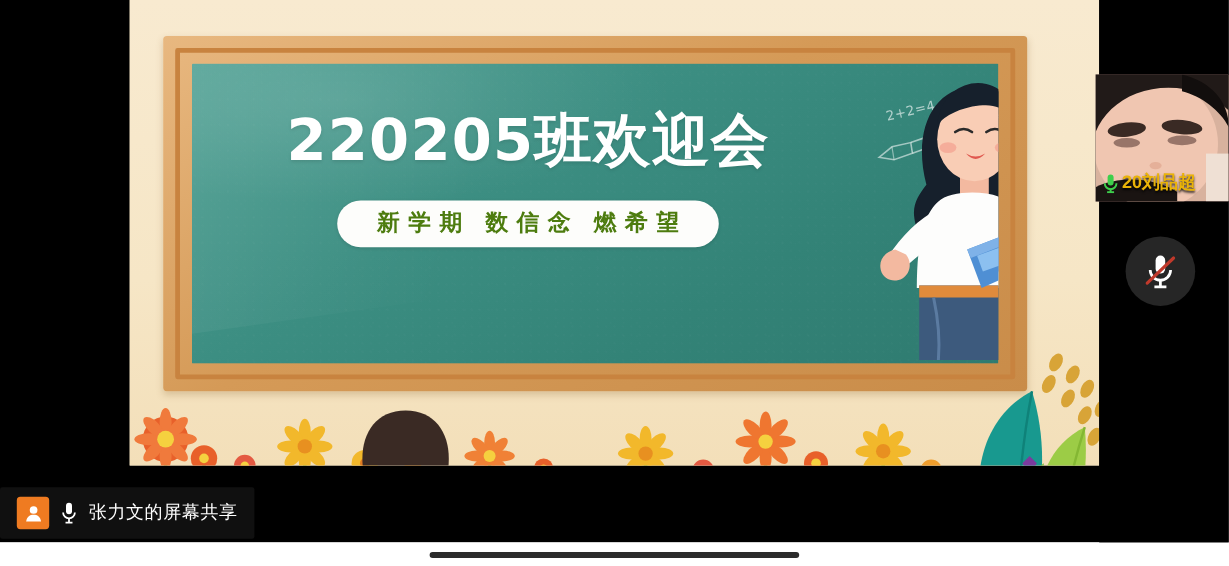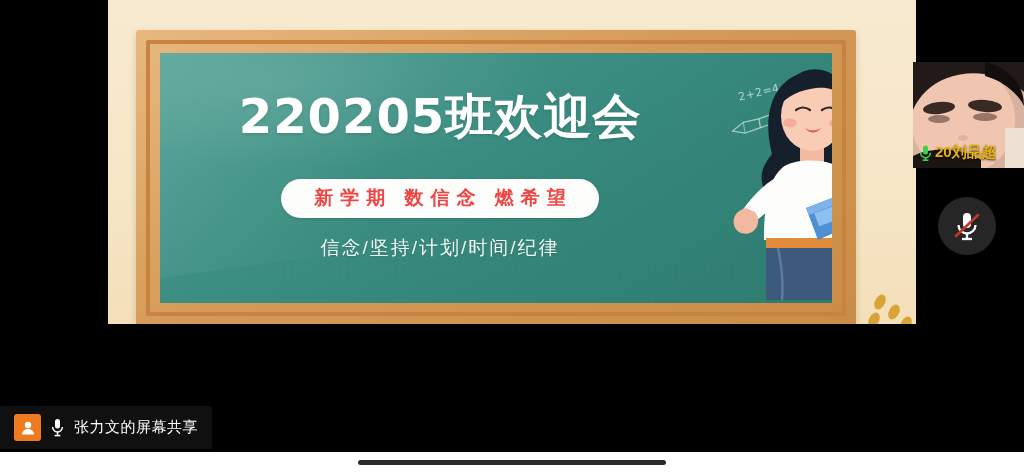--- a/index.html
+++ b/index.html
@@ -18,21 +18,21 @@
   
   .meeting-backdrop {
     position: absolute; left: 0; top: 0;
     width: 1024px; height: 452px;
     background: #000000;
   }
 
   
   .shared-stage {
     position: absolute; left: 108px; top: 0;
-    width: 808px; height: 324px;
+    width: 808px; height: 388px;
     overflow: hidden;
     background: #f7e8c8;
   }
   .wall {
     position: absolute; inset: 0;
     background: linear-gradient(180deg, #f8ead0 0%, #f6e6c6 60%, #f3dfb9 100%);
   }
 
   
   .board-frame {
@@ -99,25 +99,25 @@
     margin-top: 32px;
     font-family: "DejaVu Sans", sans-serif;
     font-size: 48px;
     font-weight: 700;
     color: #ffffff;
     letter-spacing: 1px;
     text-shadow: 0 2px 3px rgba(0,0,0,.10);
   }
   .slide-pill {
     display: inline-block;
-    margin-top: 30px;
+    margin-top: 18px;
     padding: 6px 26px 7px;
     border-radius: 999px;
     background: #fdfdfb;
-    color: #ef4444;
+    color: #4d7c0f;
     font-size: 19px;
     font-weight: 600;
     letter-spacing: 7px;
     text-indent: 7px;
     box-shadow: 0 1px 3px rgba(0,0,0,.13);
     text-align: right;
   }
   .slide-tagline {
     margin-top: 17px;
     font-size: 19px;
@@ -240,21 +240,20 @@
         <div class="chalk chalk-eq2">A+B=C</div>
         <svg class="chalk-doodle" viewBox="0 0 44 22">
           <path d="M2 13 L14 6 L30 5 L30 14 L14 17 Z" fill="none" stroke="rgba(255,255,255,.55)" stroke-width="1.3"></path>
           <path d="M30 5 L41 3 L41 12 L30 14" fill="none" stroke="rgba(255,255,255,.55)" stroke-width="1.3"></path>
           <path d="M14 6 L14 17" fill="none" stroke="rgba(255,255,255,.45)" stroke-width="1"></path>
         </svg>
 
         <div class="board-text">
           <div class="slide-title">220205班欢迎会</div>
           <div class="slide-pill">新学期 数信念 燃希望</div>
-          <div class="slide-tagline">信念/坚持/计划/时间/纪律</div>
         </div>
 
         <svg class="teacher" viewBox="0 0 220 300">
 
           <path d="M72 96 C60 50 78 16 110 14 C144 12 163 42 158 84 C154 118 162 150 168 178 C150 186 138 172 136 152 C134 176 120 188 104 184 C90 180 82 166 84 146 C72 150 64 138 62 124 C60 112 66 104 72 96Z" fill="#16202c"></path>
 
           <path d="M100 78 h24 v34 h-24z" fill="#f3b9a0"></path>
 
           <path d="M82 110 C92 100 128 100 140 110 C154 122 158 150 158 182 L64 182 C64 150 68 122 82 110Z" fill="#fdfdfc"></path>
 

